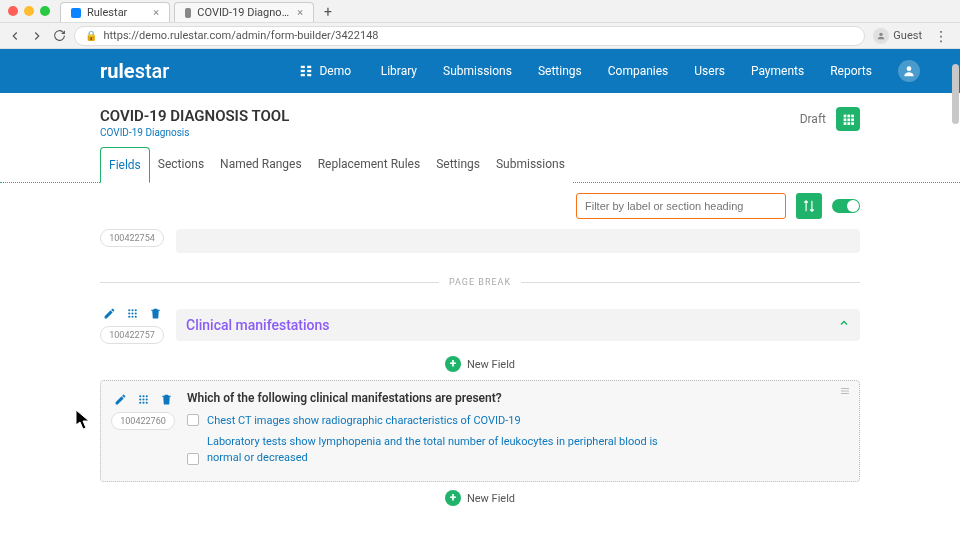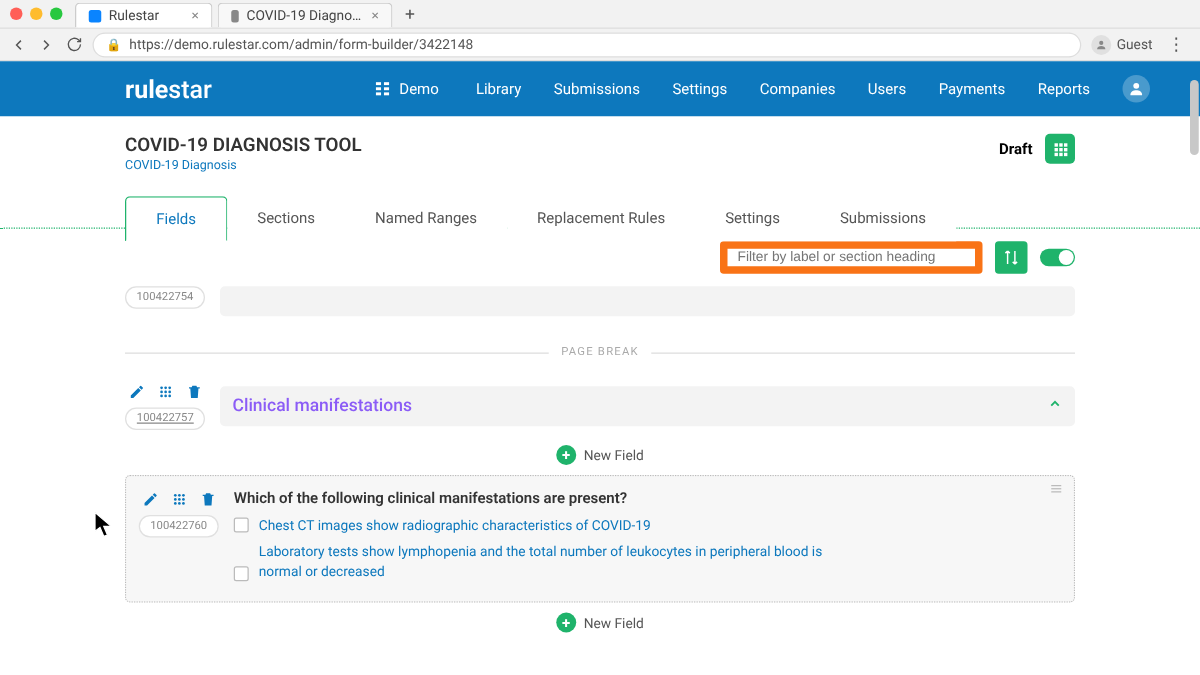--- a/index.html
+++ b/index.html
@@ -64,48 +64,48 @@
   .nav-links { margin-left: auto; display: flex; gap: 26px; font-size: 12px; align-items: center; }
   .nav-links span { cursor: pointer; }
   .user-icon { width: 22px; height: 22px; border-radius: 50%; background: rgba(255,255,255,0.25); display:flex;align-items:center;justify-content:center; }
 
   
   .page-wrap { padding: 0 100px; }
   .page-header { display: flex; align-items: flex-start; padding: 14px 0 8px; }
   .page-title { font-size: 15px; font-weight: 600; color: #333; }
   .page-sub { font-size: 10px; color: #0d78bd; margin-top: 2px; }
   .header-right { margin-left: auto; display: flex; align-items: center; gap: 10px; }
-  .draft { color: #000000; font-size: 12px; font-weight: 700; }
+  .draft { color: #737373; font-size: 12px; font-weight: 400; }
   .grid-btn {
     width: 24px; height: 24px; background: #1fb36b; border-radius: 4px;
     display: flex; align-items: center; justify-content: center; color: #fff;
   }
 
   
   .tabs-row {
     display: flex; border-bottom: 1px dotted #1fb36b;
     margin: 0 -100px; padding: 0 100px;
   }
   .builder-tab {
-    padding: 10px 24px; font-size: 12px; color: #555; cursor: pointer;
+    padding: 10px 8px; font-size: 12px; color: #555; cursor: pointer;
     border: 1px solid transparent; border-bottom: none; border-radius: 4px 4px 0 0;
-    position: relative; top: 11px; background: #fff;
+    position: relative; top: 1px; background: #fff;
   }
   .builder-tab.active {
     color: #0d78bd; border-color: #1fb36b; border-bottom: 1px solid #fff;
   }
   .builder-tab:not(.active) { border: none; }
 
   
   .toolbar {
     display: flex; justify-content: flex-end; align-items: center; gap: 10px;
     padding: 10px 0;
   }
   .filter-input {
-    width: 210px; height: 26px; border: 6px solid #f97316; border-radius: 3px;
+    width: 210px; height: 26px; border: 1px solid #f97316; border-radius: 3px;
     padding: 0 8px; font-size: 11px; color: #888; background: #fff;
   }
   .sort-btn {
     width: 26px; height: 26px; background: #1fb36b; border-radius: 3px;
     display: flex; align-items: center; justify-content: center; color: #fff;
   }
   .toggle {
     width: 28px; height: 14px; background: #1fb36b; border-radius: 8px; position: relative;
   }
   .toggle .knob {
@@ -350,21 +350,21 @@
               <circle cx="12" cy="18" r="2"></circle>
               <circle cx="18" cy="18" r="2"></circle>
             </svg>
         </span>
         <span class="icon-btn">
           <svg viewBox="0 0 24 24" fill="currentColor">
               <path d="M6 7h12l-1 14H7L6 7zm3-4h6l1 2h4v2H4V5h4l1-2z"></path>
             </svg>
         </span>
       </div>
-      <div class="field-id id-under" style="text-align:right;text-decoration:underline;">100422757</div>
+      <div class="field-id id-under" style="text-align:center;">100422757</div>
     </div>
     <div class="section-title-bar">
       <span class="section-title">Clinical manifestations</span>
       <span class="collapse">
         <svg viewBox="0 0 24 24" width="12" height="12" fill="none" stroke="#1fb36b" stroke-width="3">
             <path d="M6 15l6-6 6 6"></path>
           </svg>
       </span>
     </div>
   </div>

